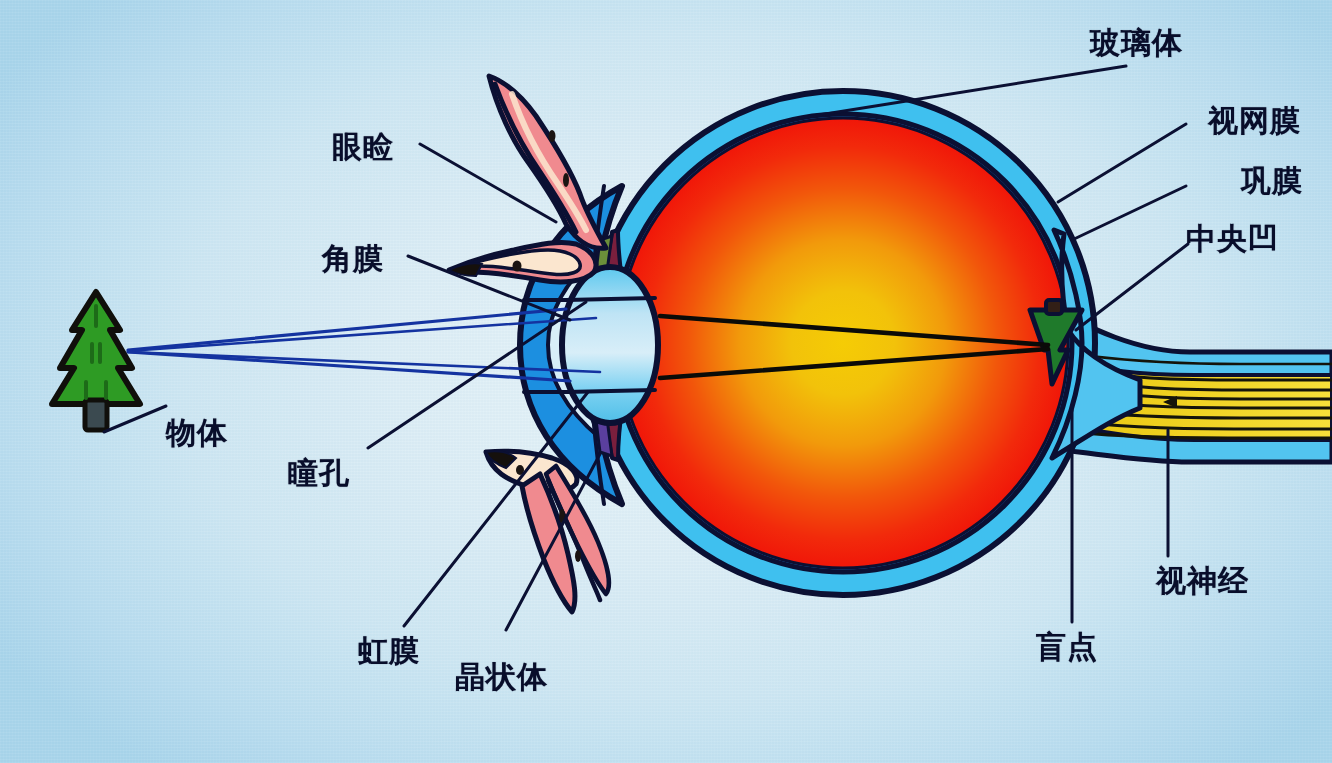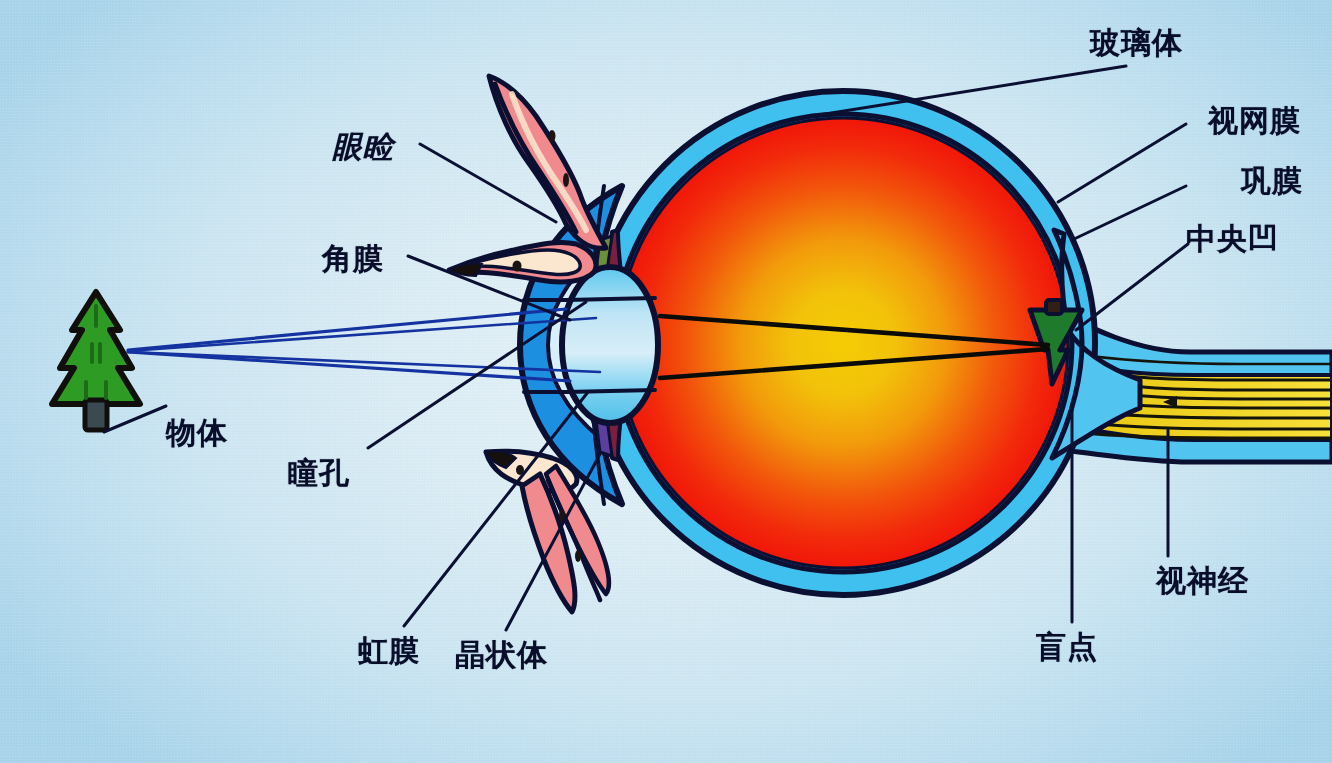--- a/index.html
+++ b/index.html
@@ -224,20 +224,20 @@
       <path d="M166 406 L104 432"></path>
     </g>
   </svg>
 
   <div class="lbl" style="left:1042px; top:28px;margin-left:48px;">玻璃体</div>
   <div class="lbl" style="left:1208px; top:106px;">视网膜</div>
   <div class="lbl" style="left:1196px; top:166px;margin-left:45px;">巩膜</div>
   <div class="lbl" style="left:1186px; top:224px;">中央凹</div>
   <div class="lbl" style="left:1120px; top:566px;margin-left:36px;">视神经</div>
   <div class="lbl" style="left:1036px; top:632px;">盲点</div>
-  <div class="lbl" style="left:332px; top:132px;font-style:italic;">眼睑</div>
+  <div class="lbl" style="left:332px; top:132px;">眼睑</div>
   <div class="lbl" style="left:322px; top:244px;">角膜</div>
   <div class="lbl" style="left:288px; top:458px;">瞳孔</div>
   <div class="lbl" style="left:358px; top:638px;font-family:Liberation Mono, monospace;">虹膜</div>
-  <div class="lbl" style="left:455px; top:640px;">晶状体</div>
+  <div class="lbl" style="left:455px; top:662px;">晶状体</div>
   <div class="lbl" style="left:166px; top:418px;">物体</div>
 
 </div>
 
 </body></html>

